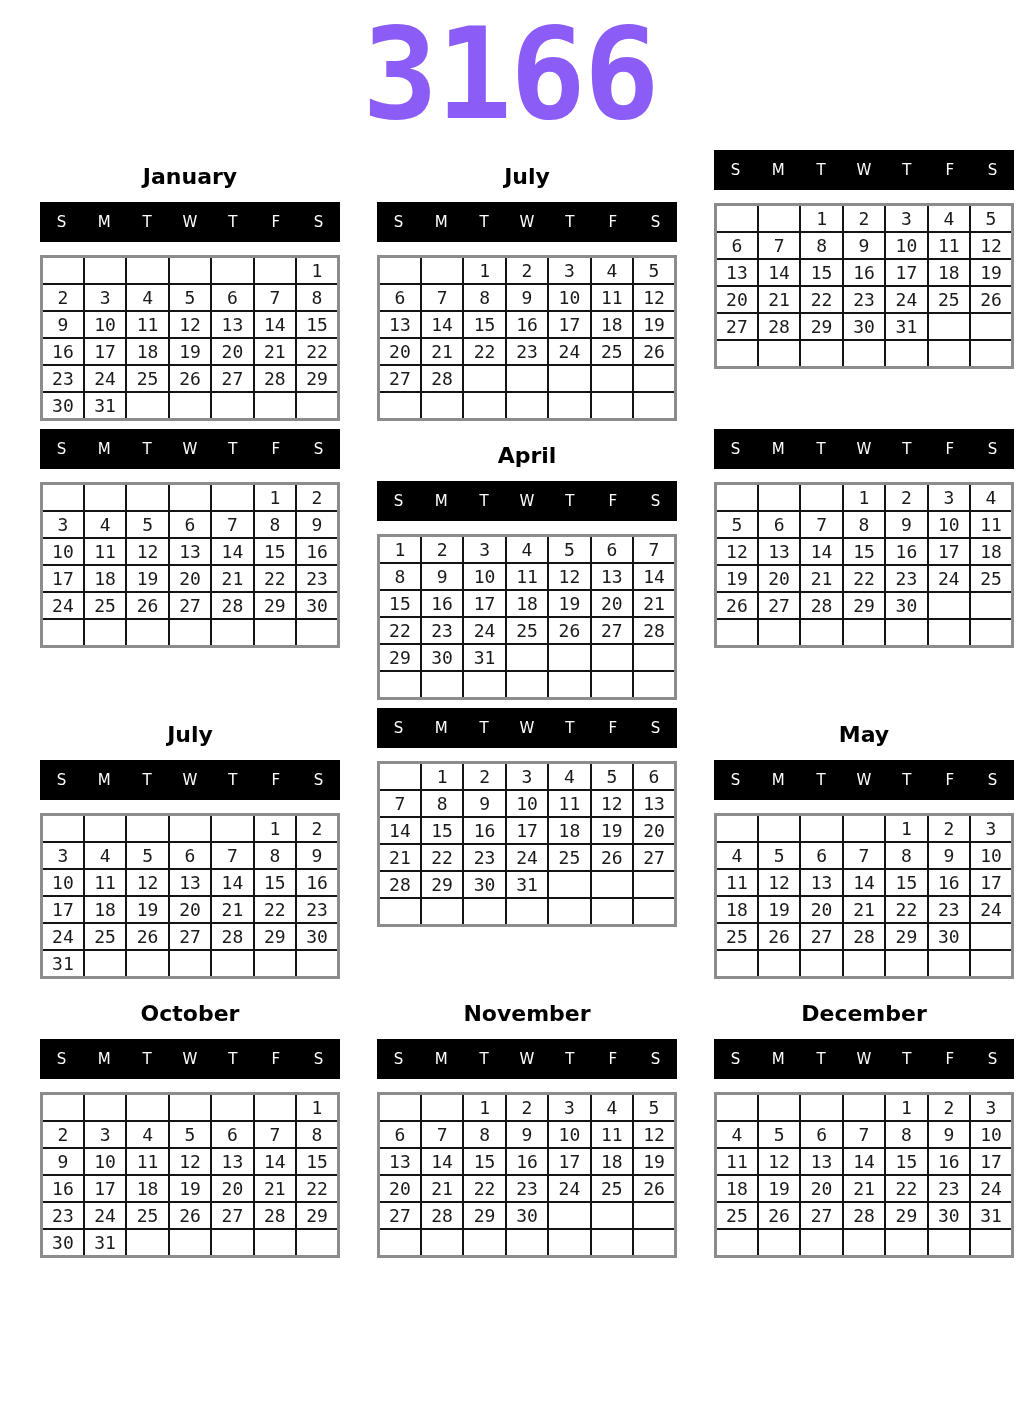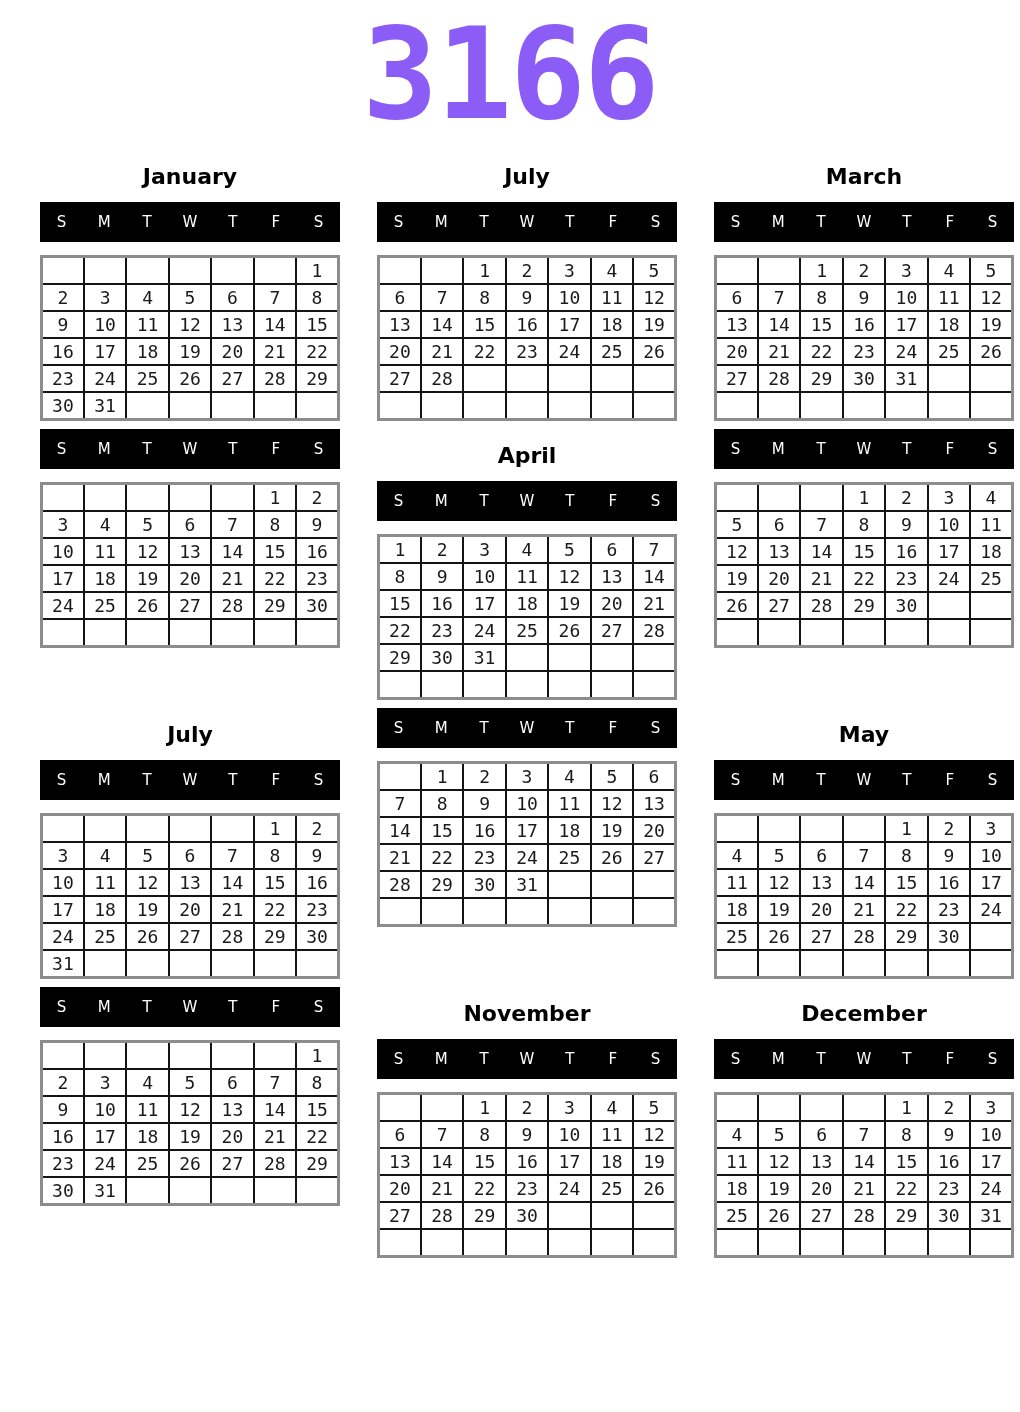--- a/index.html
+++ b/index.html
@@ -217,21 +217,20 @@
             <td></td>
             <td></td>
             <td></td>
             <td></td>
           </tr>
         </tbody>
     </table>
   </section>
 
   <section class="month">
-    <h2 class="month-name">March</h2>
     <div class="dow">
         <span>S</span>
         <span>M</span>
         <span>T</span>
         <span>W</span>
         <span>T</span>
         <span>F</span>
         <span>S</span>
       </div>
     <table class="days">
@@ -711,20 +710,21 @@
             <td></td>
             <td></td>
             <td></td>
             <td></td>
           </tr>
         </tbody>
     </table>
   </section>
 
   <section class="month">
+    <h2 class="month-name">October</h2>
     <div class="dow">
         <span>S</span>
         <span>M</span>
         <span>T</span>
         <span>W</span>
         <span>T</span>
         <span>F</span>
         <span>S</span>
       </div>
     <table class="days">

